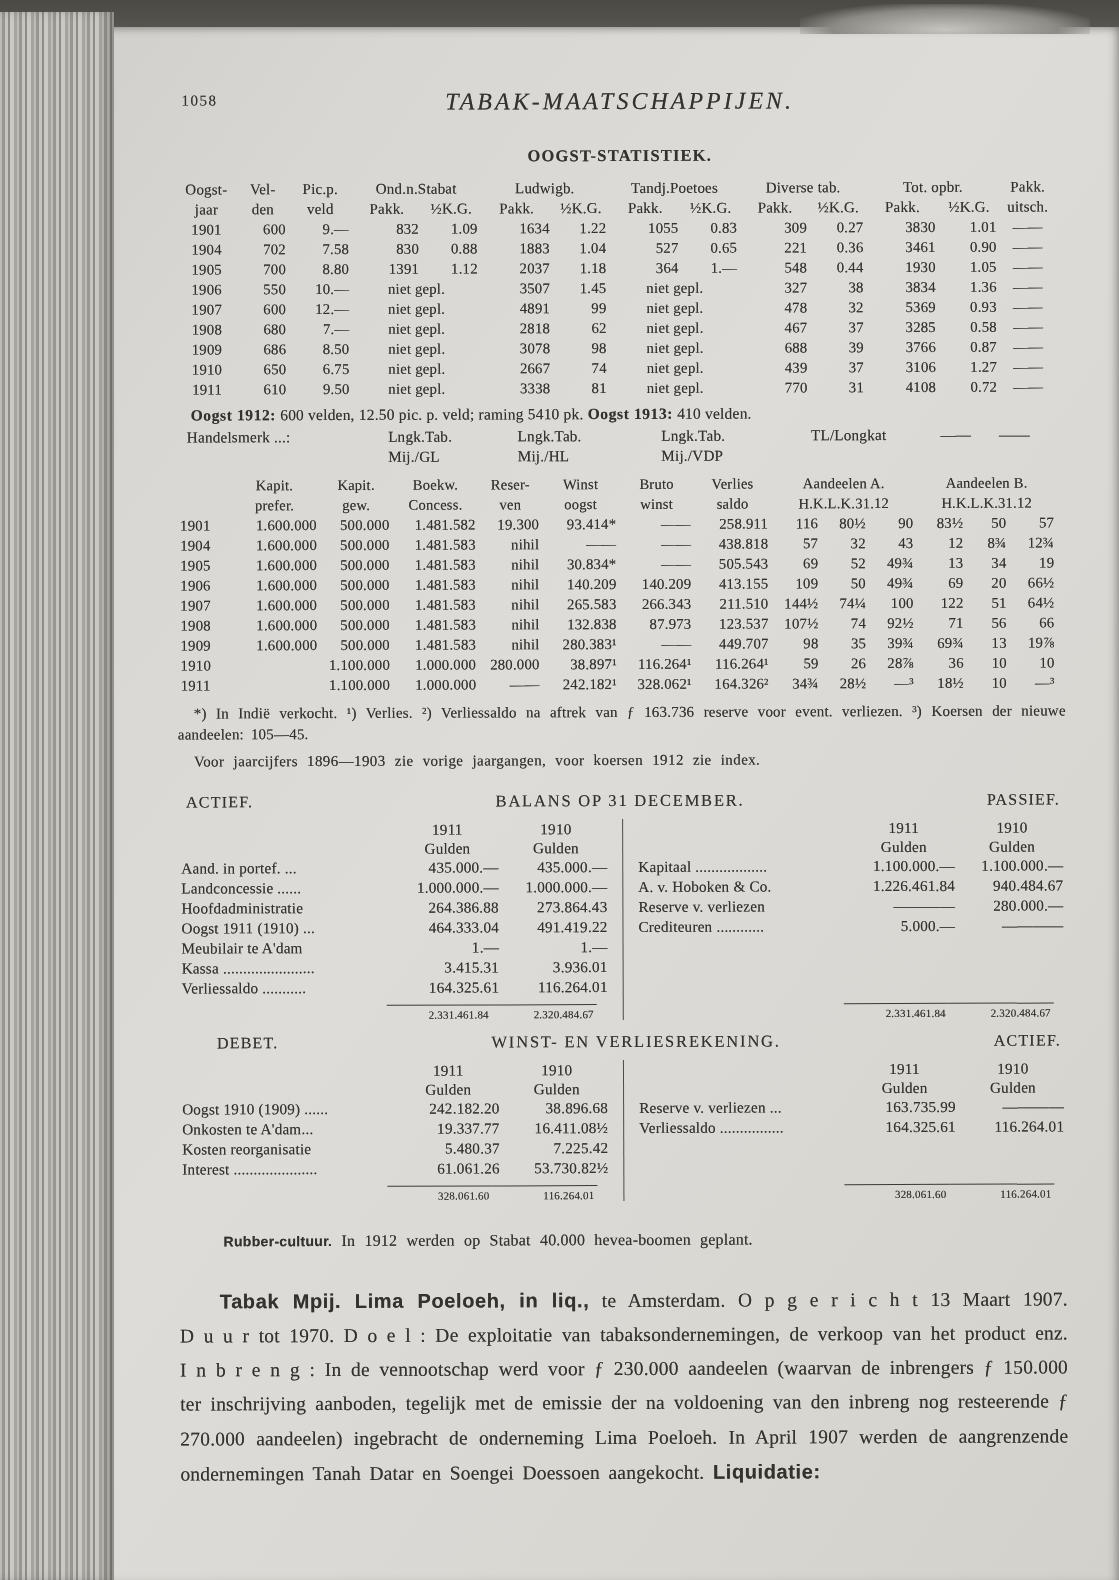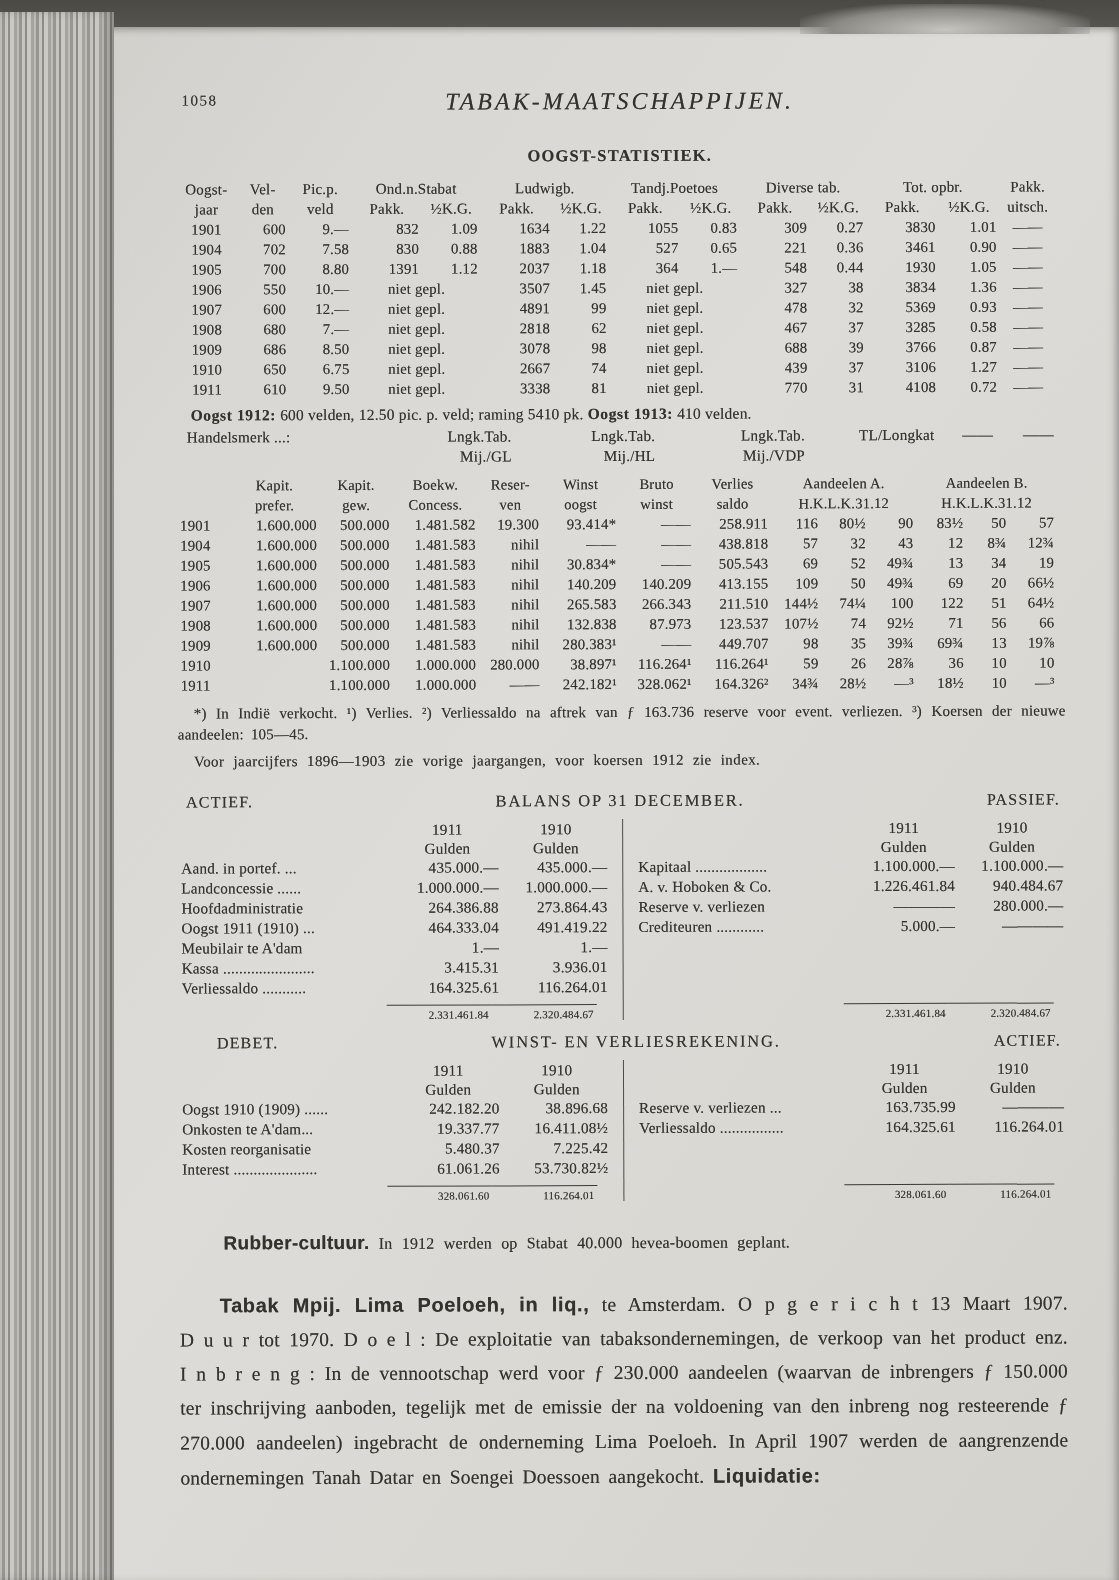--- a/index.html
+++ b/index.html
@@ -29,21 +29,21 @@
   .t1 tr:nth-child(-n+2) td{text-align:center;font-size:15px;}
   .t1 td:first-child{text-align:center;}
   .t1 td[colspan]{text-align:center;}
   .t1 td:last-child{text-align:center;}
 
   .oogstline{margin-top:7px;text-indent:14px;font-size:15.5px;}
   .b-serif{font-weight:bold;letter-spacing:.6px;}
   .b-sans{font-family:"Liberation Sans","DejaVu Sans",sans-serif;font-weight:bold;}
 
   .hmk{width:880px;margin-top:3px;}
-  .hmk td{text-align:right;font-size:15.2px;}
+  .hmk td{text-align:left;font-size:15.2px;}
   .hmk td:first-child{text-align:left;padding-left:10px;}
 
   .t2{width:880px;margin-top:8px;}
   .t2 td{text-align:right;}
   .t2 tr:nth-child(-n+2) td{text-align:center;font-size:14.6px;}
   .t2 td:first-child{text-align:left;}
   .t2 td[colspan]{text-align:center;}
 
   .fnote{margin-top:8px;font-size:15px;line-height:1.4;text-align:justify;text-indent:16px;word-spacing:3px;}
   .voorline{margin-top:8px;font-size:15px;text-indent:16px;word-spacing:5px;letter-spacing:.4px;}
@@ -64,21 +64,21 @@
   .half td:nth-child(2),.half td:nth-child(3){text-align:right;}
   .rows-wrap.bal{height:182px;overflow:hidden;}
   .rows-wrap.wv{height:122px;overflow:hidden;}
   .tot{display:flex;margin-top:3px;}
   .tot .sp{flex:0 0 208px;}
   .tot .amt{flex:0 0 105px;box-sizing:border-box;padding:3px 3px 0 3px;text-align:right;
     border-top:1.3px solid #3c3a35;font-size:11px;}
   .wvblock{margin-top:12px;}
 
   .rubber{margin-top:30px;font-size:16px;text-indent:44px;word-spacing:5px;}
-  .rubber .b-sans{font-size:19px;letter-spacing:.3px;}
+  .rubber .b-sans{font-size:14px;letter-spacing:.3px;}
 
   .para{margin-top:34px;font-size:19.5px;line-height:1.75;text-align:justify;text-indent:40px;word-spacing:3.5px;}
   .para .b-sans{font-size:20px;letter-spacing:.6px;}
 </style>
 </head>
 <body>
 
 <div class="canvas">
   <div class="page"></div>
   <div class="corner-blob"></div>

